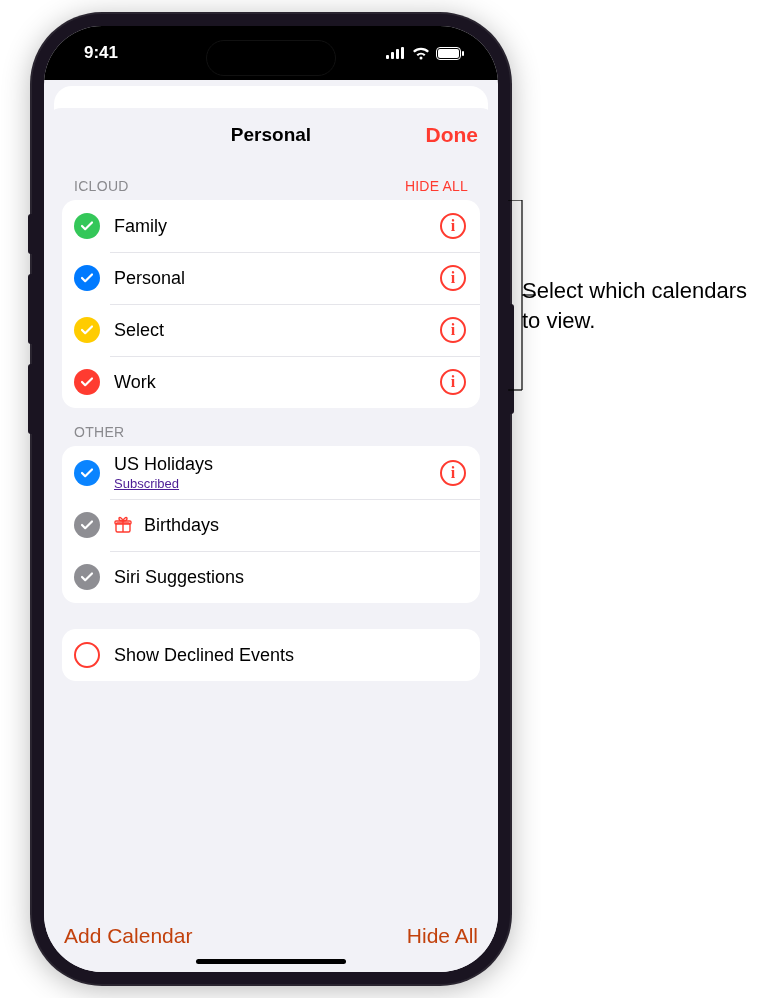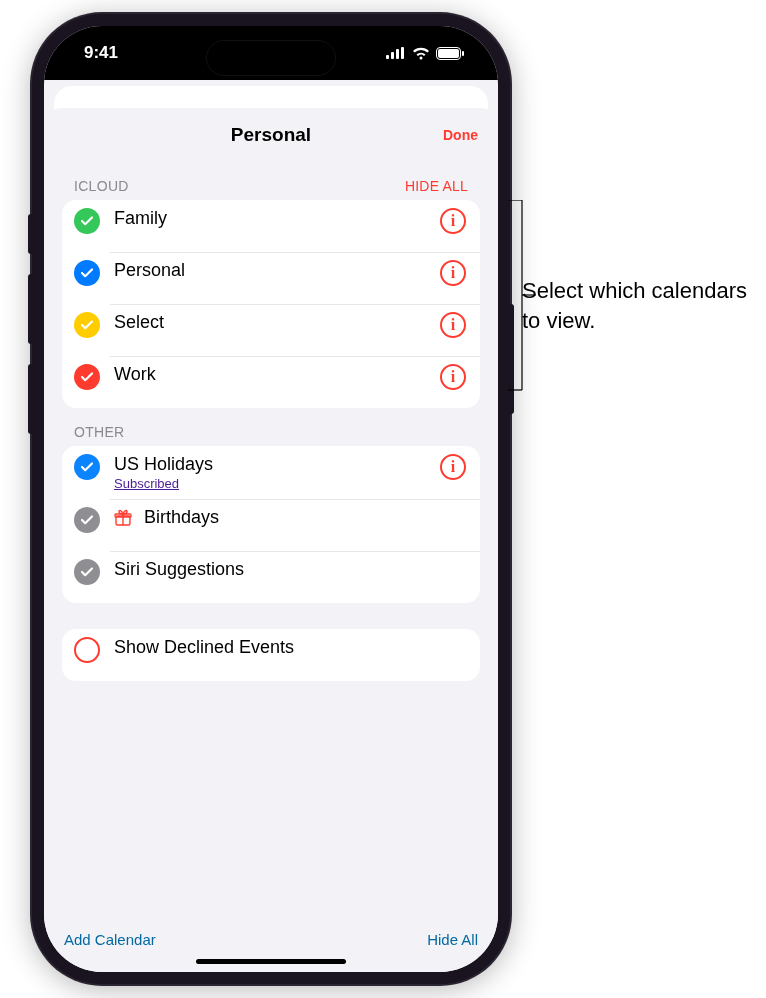--- a/index.html
+++ b/index.html
@@ -84,42 +84,42 @@
     align-items: center;
     justify-content: center;
     height: 54px;
     position: relative;
     border-bottom: 0;
   }
   .sheet-title { font-size: 19px; font-weight: 600; }
   .done-btn {
     position: absolute; right: 20px; top: 0; bottom: 0;
     display: flex; align-items: center;
-    color: #ff3b30; font-size: 14px; font-weight: 600;
+    color: #ff3b30; font-size: 21px; font-weight: 600;
     border:none; background:none; cursor:pointer;
   }
 
   .content { flex: 1; overflow: hidden; padding: 0 18px; }
 
   .section-header {
     display: flex; justify-content: space-between; align-items: baseline;
     padding: 16px 12px 6px 12px;
     font-size: 14px;
   }
   .section-header .label { color: #8a8a8e; letter-spacing: 0.3px; }
   .section-header .action { color: #ff3b30; font-weight: 500; border:none;background:none;cursor:pointer;font-size:14px; letter-spacing:0.2px; }
 
   .group {
     background: #fff;
     border-radius: 14px;
     overflow: hidden;
   }
   .row {
     display: flex;
-    align-items: flex-start;
+    align-items: center;
     min-height: 52px;
     padding: 8px 14px 8px 12px;
     position: relative;
   }
   .row + .row::before {
     content: "";
     position: absolute;
     left: 48px; right: 0; top: 0;
     height: 1px;
     background: #e5e5ea;
@@ -155,21 +155,21 @@
     flex-shrink: 0; margin-right: 14px;
   }
 
   .gift-icon { width:18px; height:18px; flex-shrink:0; }
 
   .toolbar {
     display:flex; justify-content:space-between; align-items:center;
     padding: 14px 20px 24px 20px;
     color:#ff3b30; font-size:19px;
   }
-  .toolbar button { border:none;background:none;color:#0369a1;font-size:15px;cursor:pointer;margin-top:6px; }
+  .toolbar button { border:none;background:none;color:#c2410c;font-size:21px;cursor:pointer;margin-top:6px; }
 
   .home-indicator {
     position:absolute; bottom:8px; left:50%; transform:translateX(-50%);
     width:150px; height:5px; background:#000; border-radius:3px;
   }
 
   
   .callout {
     position: absolute;
     left: 508px;

